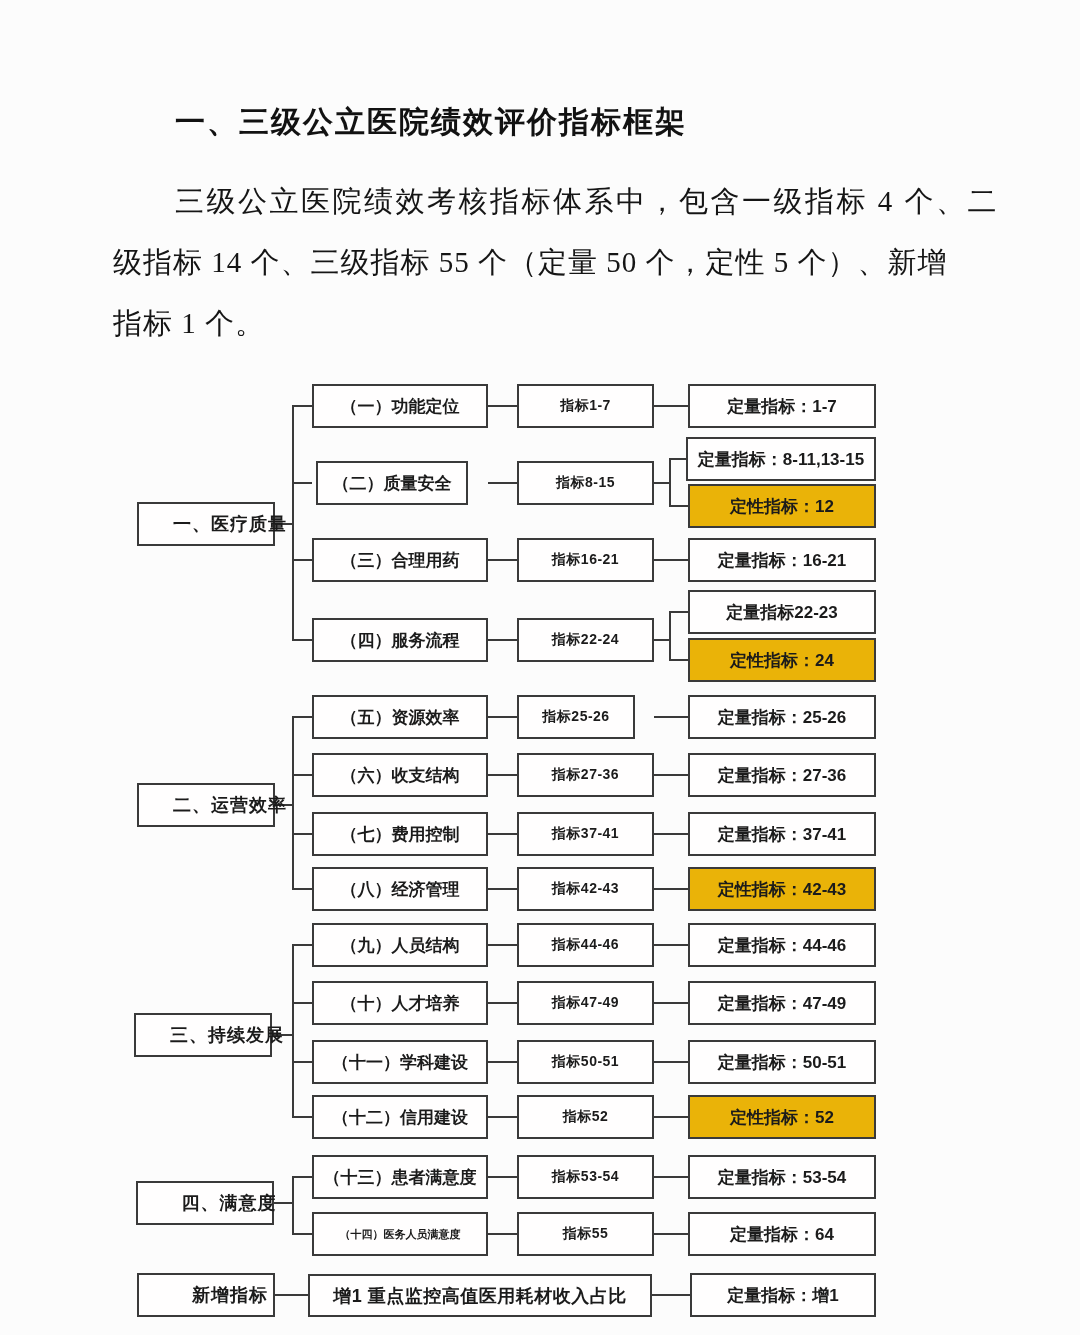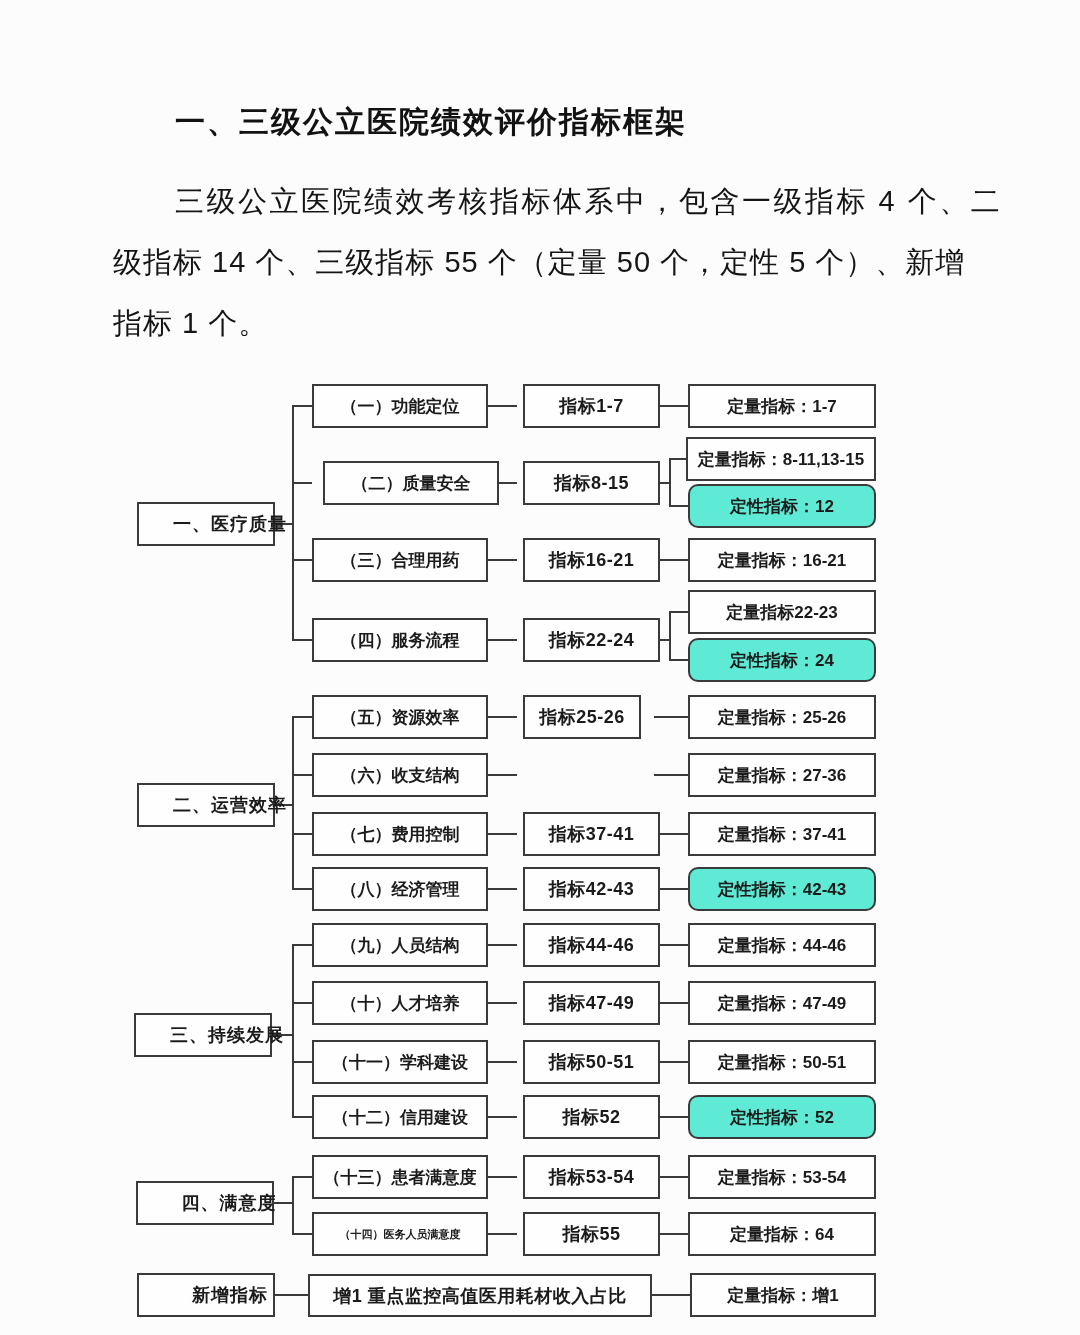--- a/index.html
+++ b/index.html
@@ -1,33 +1,33 @@
 <!DOCTYPE html>
 <html><head>
 <meta charset="utf-8">
 <style>
   html,body{margin:0;padding:0;background:#ffffff;}
   .page{position:relative;width:1080px;height:1335px;background:#fcfcfc;overflow:hidden;
         font-family:"Liberation Sans",sans-serif;}
   .heading{position:absolute;left:175px;top:102px;font-size:30px;font-weight:bold;
            color:#121212;letter-spacing:2px;white-space:nowrap;}
-  .para-line{position:absolute;font-family:Liberation Sans, sans-serif;font-size:29px;
+  .para-line{position:absolute;font-family:Liberation Serif, serif;font-size:29px;
              color:#151515;white-space:nowrap;}
   .pl1{left:175px;top:182px;letter-spacing:2.5px;}
   .pl2{left:113px;top:243px;letter-spacing:1px;}
   .pl3{left:113px;top:304px;letter-spacing:1px;}
   .wires{position:absolute;left:0;top:0;}
   .bx{position:absolute;box-sizing:border-box;border:2px solid #3a3a3a;background:#fffefe;
       display:flex;align-items:center;justify-content:center;text-align:center;
       font-weight:bold;color:#1b1b1b;white-space:nowrap;}
-  .gray{background:#5eead4;border-radius:10px;}
+  .gray{background:#eab308;}
   .cat{font-size:18px;letter-spacing:1px;padding-left:48px;}
   .sub{font-size:17px;}
   .sub.small{font-size:11px;}
-  .ind{font-size:18px;letter-spacing:0.5px;margin-left:6px;}
+  .ind{font-size:14px;letter-spacing:0.5px;}
   .res{font-size:17px;}
   .wide{font-size:18px;letter-spacing:0.5px;}
 </style>
 </head>
 <body>
 
 <div class="page">
 
   <div class="heading">一、三级公立医院绩效评价指标框架</div>
   <div class="para-line pl1">三级公立医院绩效考核指标体系中，包含一级指标 4 个、二</div>
@@ -50,40 +50,41 @@
       M652 1295H690"></path>
   </svg>
 
   <div class="bx cat" style="left:137px;top:502px;width:138px;height:44px">一、医疗质量</div>
   <div class="bx cat" style="left:137px;top:783px;width:138px;height:44px">二、运营效率</div>
   <div class="bx cat" style="left:134px;top:1013px;width:138px;height:44px">三、持续发展</div>
   <div class="bx cat" style="left:136px;top:1181px;width:138px;height:44px">四、满意度</div>
   <div class="bx cat" style="left:137px;top:1273px;width:138px;height:44px">新增指标</div>
 
   <div class="bx sub" style="left:312px;top:384px;width:176px;height:44px">（一）功能定位</div>
-  <div class="bx sub" style="left:323px;top:461px;width:176px;height:44px">（二）质量安全</div>
+  <div class="bx sub" style="left:316px;top:461px;width:152px;height:44px">（二）质量安全</div>
   <div class="bx sub" style="left:312px;top:538px;width:176px;height:44px">（三）合理用药</div>
   <div class="bx sub" style="left:312px;top:618px;width:176px;height:44px">（四）服务流程</div>
   <div class="bx sub" style="left:312px;top:695px;width:176px;height:44px">（五）资源效率</div>
   <div class="bx sub" style="left:312px;top:753px;width:176px;height:44px">（六）收支结构</div>
   <div class="bx sub" style="left:312px;top:812px;width:176px;height:44px">（七）费用控制</div>
   <div class="bx sub" style="left:312px;top:867px;width:176px;height:44px">（八）经济管理</div>
   <div class="bx sub" style="left:312px;top:923px;width:176px;height:44px">（九）人员结构</div>
   <div class="bx sub" style="left:312px;top:981px;width:176px;height:44px">（十）人才培养</div>
   <div class="bx sub" style="left:312px;top:1040px;width:176px;height:44px">（十一）学科建设</div>
   <div class="bx sub" style="left:312px;top:1095px;width:176px;height:44px">（十二）信用建设</div>
   <div class="bx sub" style="left:312px;top:1155px;width:176px;height:44px">（十三）患者满意度</div>
   <div class="bx sub small" style="left:312px;top:1212px;width:176px;height:44px">（十四）医务人员满意度</div>
   <div class="bx wide" style="left:308px;top:1274px;width:344px;height:43px">增1 重点监控高值医用耗材收入占比</div>
 
   <div class="bx ind" style="left:517px;top:384px;width:137px;height:44px">指标1-7</div>
   <div class="bx ind" style="left:517px;top:461px;width:137px;height:44px">指标8-15</div>
   <div class="bx ind" style="left:517px;top:538px;width:137px;height:44px">指标16-21</div>
   <div class="bx ind" style="left:517px;top:618px;width:137px;height:44px">指标22-24</div>
   <div class="bx ind" style="left:517px;top:695px;width:118px;height:44px">指标25-26</div>
+  <div class="bx ind" style="left:517px;top:753px;width:137px;height:44px">指标27-36</div>
   <div class="bx ind" style="left:517px;top:812px;width:137px;height:44px">指标37-41</div>
   <div class="bx ind" style="left:517px;top:867px;width:137px;height:44px">指标42-43</div>
   <div class="bx ind" style="left:517px;top:923px;width:137px;height:44px">指标44-46</div>
   <div class="bx ind" style="left:517px;top:981px;width:137px;height:44px">指标47-49</div>
   <div class="bx ind" style="left:517px;top:1040px;width:137px;height:44px">指标50-51</div>
   <div class="bx ind" style="left:517px;top:1095px;width:137px;height:44px">指标52</div>
   <div class="bx ind" style="left:517px;top:1155px;width:137px;height:44px">指标53-54</div>
   <div class="bx ind" style="left:517px;top:1212px;width:137px;height:44px">指标55</div>
 
   <div class="bx res" style="left:688px;top:384px;width:188px;height:44px">定量指标：1-7</div>

